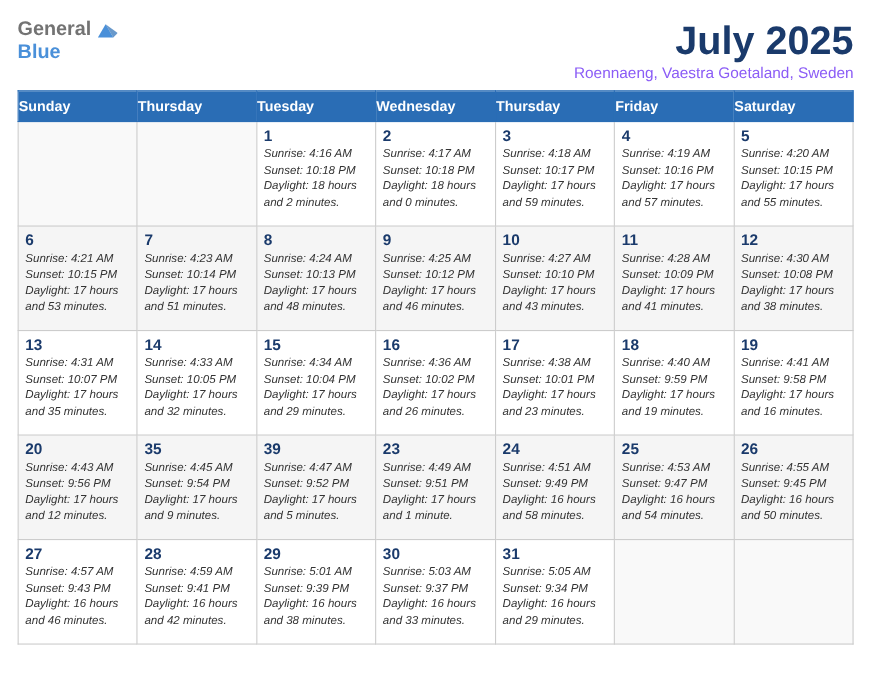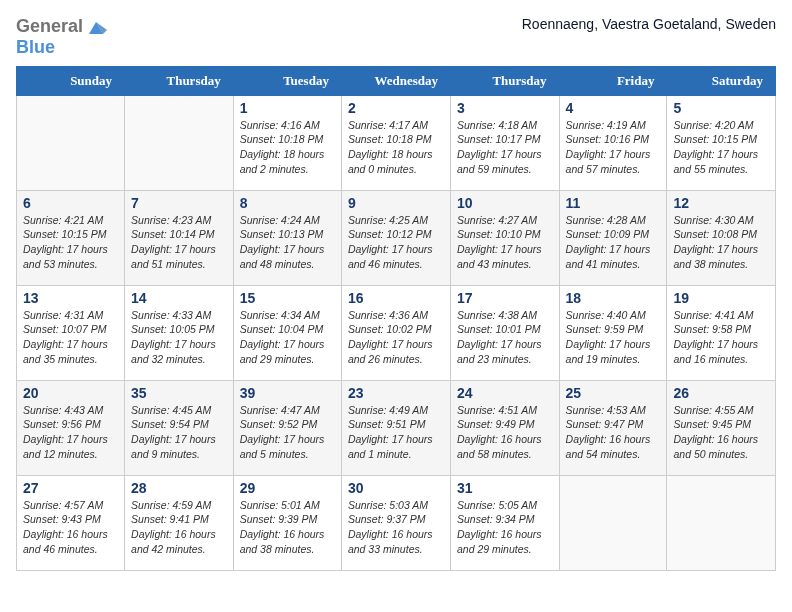--- a/index.html
+++ b/index.html
@@ -29,36 +29,35 @@
     .title-area {
       text-align: right;
     }
     .month-title {
       font-size: 36px;
       font-weight: bold;
       color: #1a3a6b;
     }
     .location {
       font-size: 14px;
-      color: #0f172a;
+      color: #8b5cf6;
     }
     table {
       width: 100%;
       border-collapse: collapse;
       font-size: 11px;
     }
     thead tr th {
       background-color: #2a6db5;
       color: #fff;
-      text-align: right;
-      padding: 6px 12px;
+      text-align: left;
+      padding: 6px 0;
       font-size: 13px;
       font-weight: bold;
       border: 1px solid #2a6db5;
-      font-family: Liberation Serif, serif;
     }
     tbody tr td {
       border: 1px solid #ccc;
       vertical-align: top;
       padding: 4px 6px;
       width: 110px;
       min-height: 80px;
       height: 95px;
     }
     .day-number {
@@ -93,20 +92,21 @@
       <div class="logo-text">
         General<svg style="display:inline;vertical-align:middle;margin-left:2px;" width="22" height="22" viewBox="0 0 22 22">
             <polygon points="4,18 18,18 11,6" fill="#4a90d9"></polygon>
             <polygon points="11,6 18,18 22,14" fill="#2a6db5" opacity="0.7"></polygon>
           </svg>
       </div>
       <div class="logo-text" style="color:#4a90d9;">Blue</div>
     </div>
   </div>
   <div class="title-area">
+    <div class="month-title">July 2025</div>
     <div class="location">Roennaeng, Vaestra Goetaland, Sweden</div>
   </div>
 </div>
 
 <table>
   <thead>
     <tr id="thead-row">
         <th>Sunday</th>
         <th>Thursday</th>
         <th>Tuesday</th>

